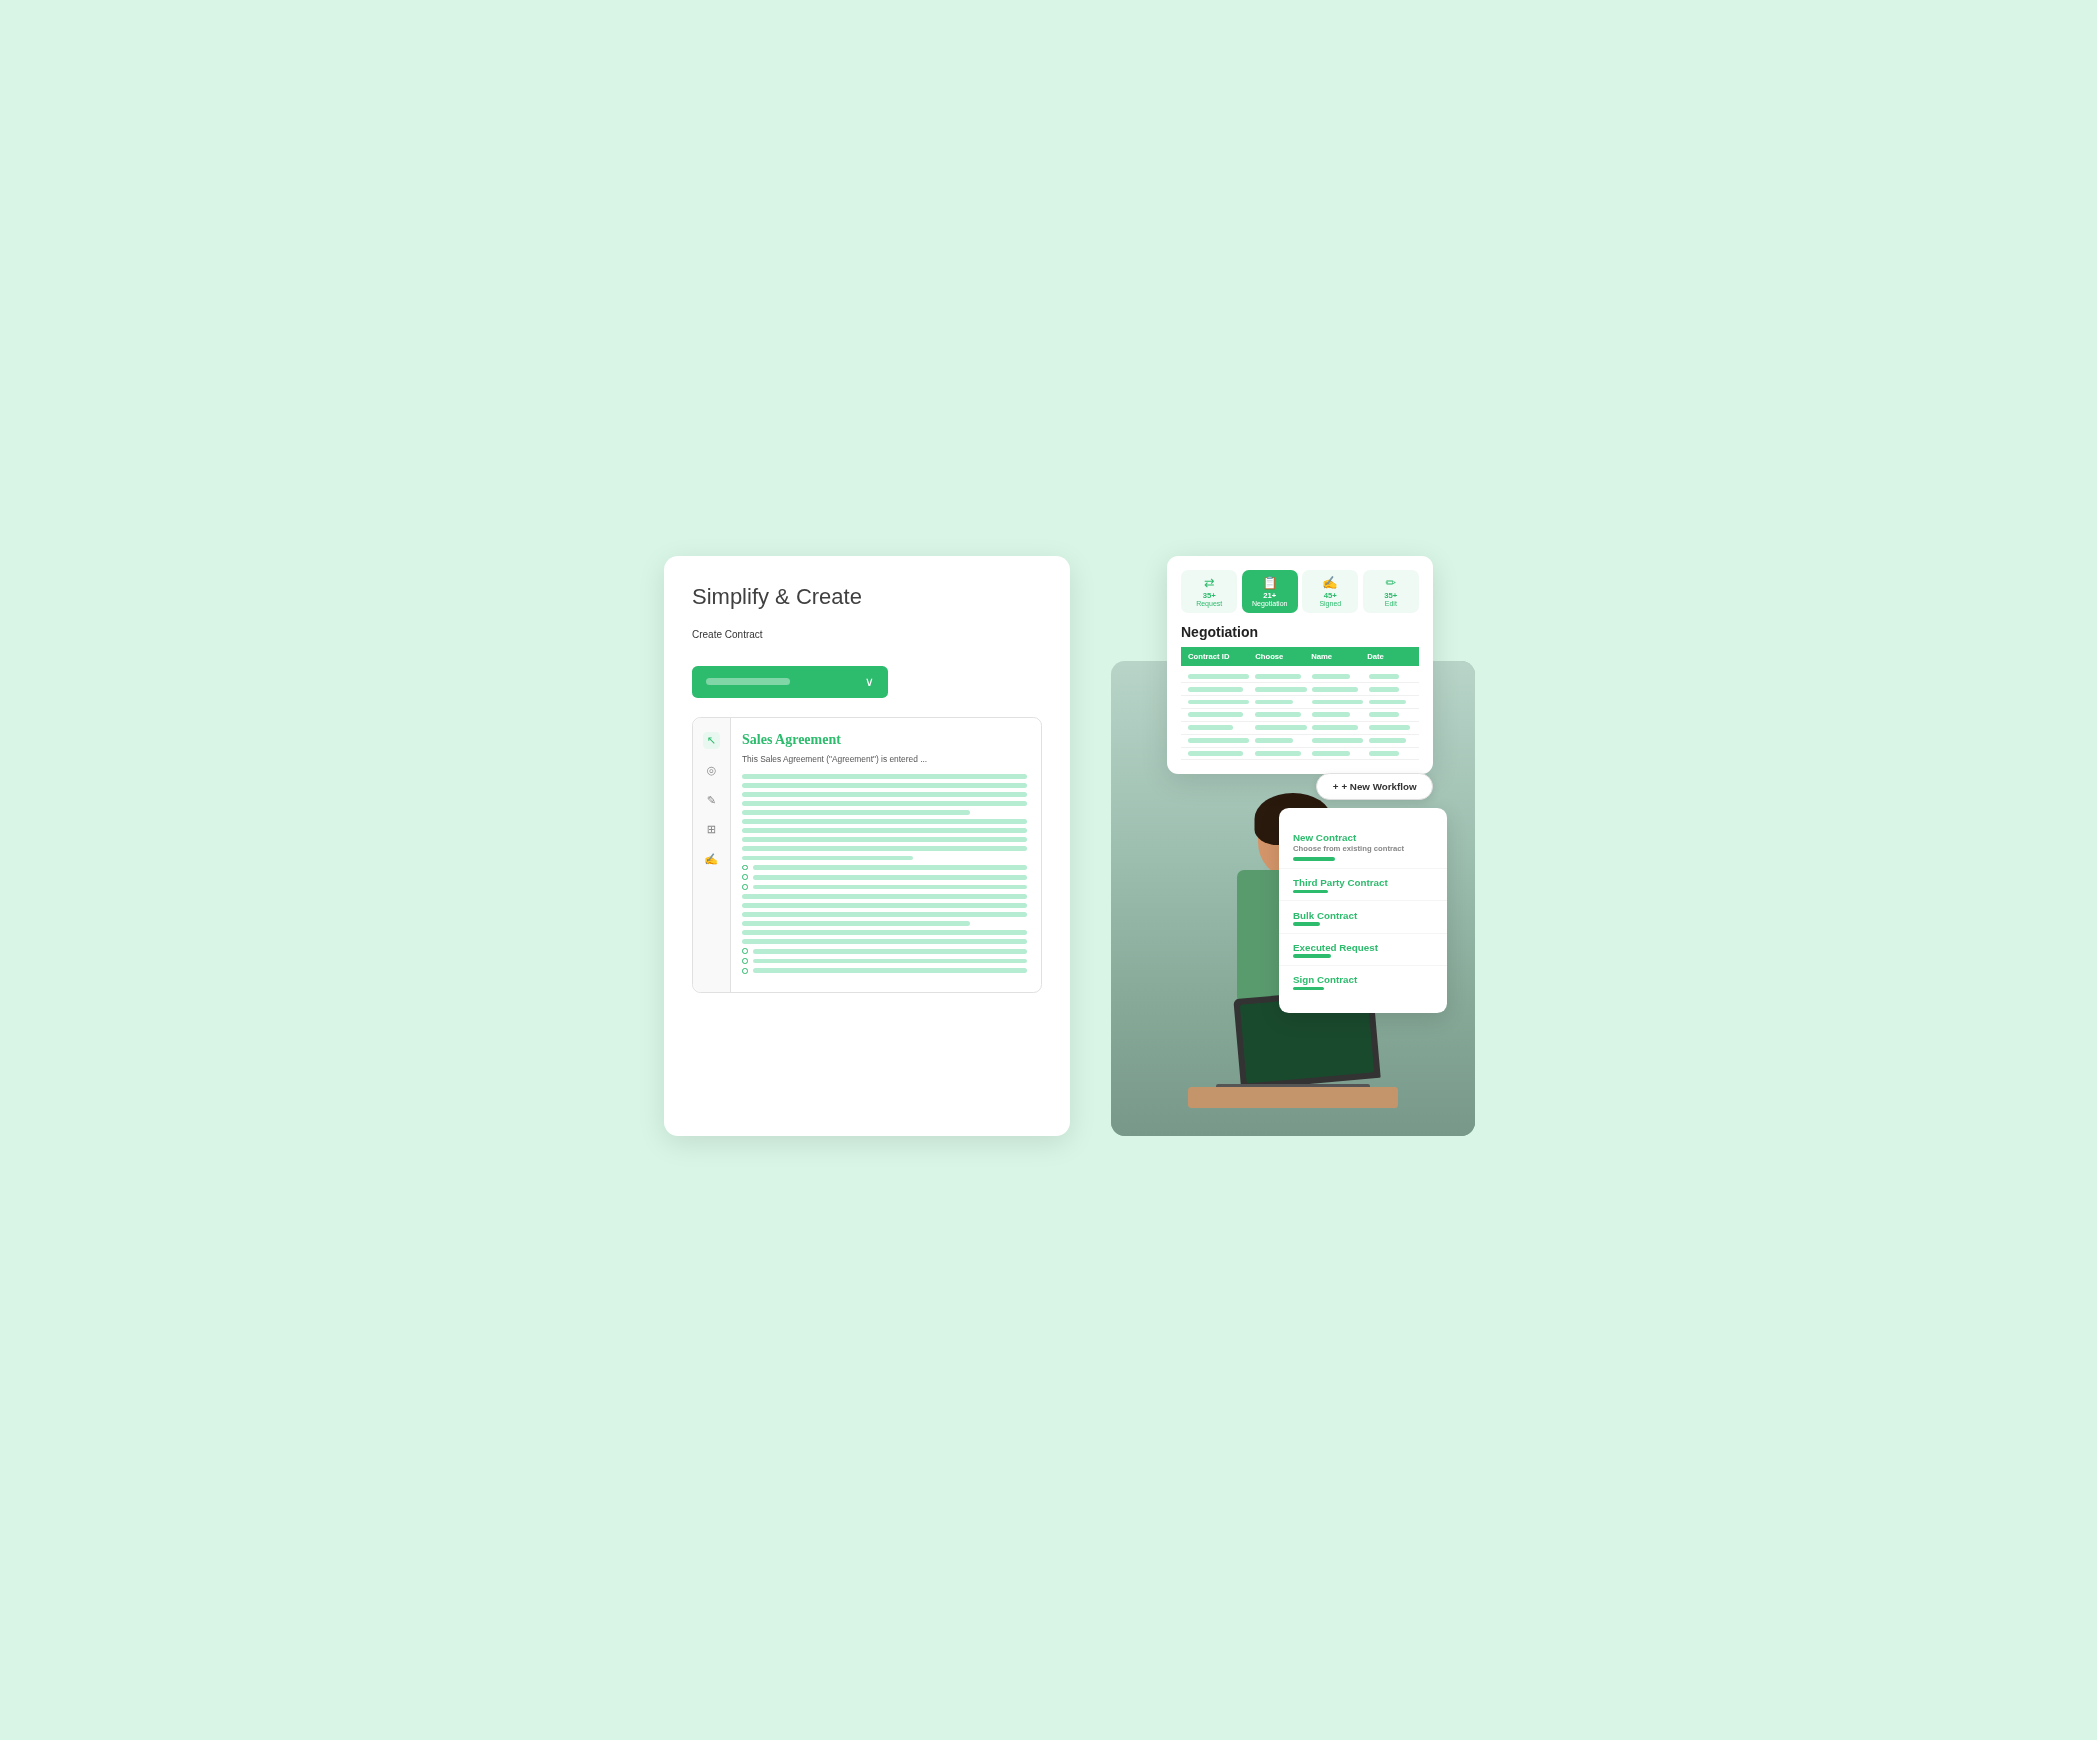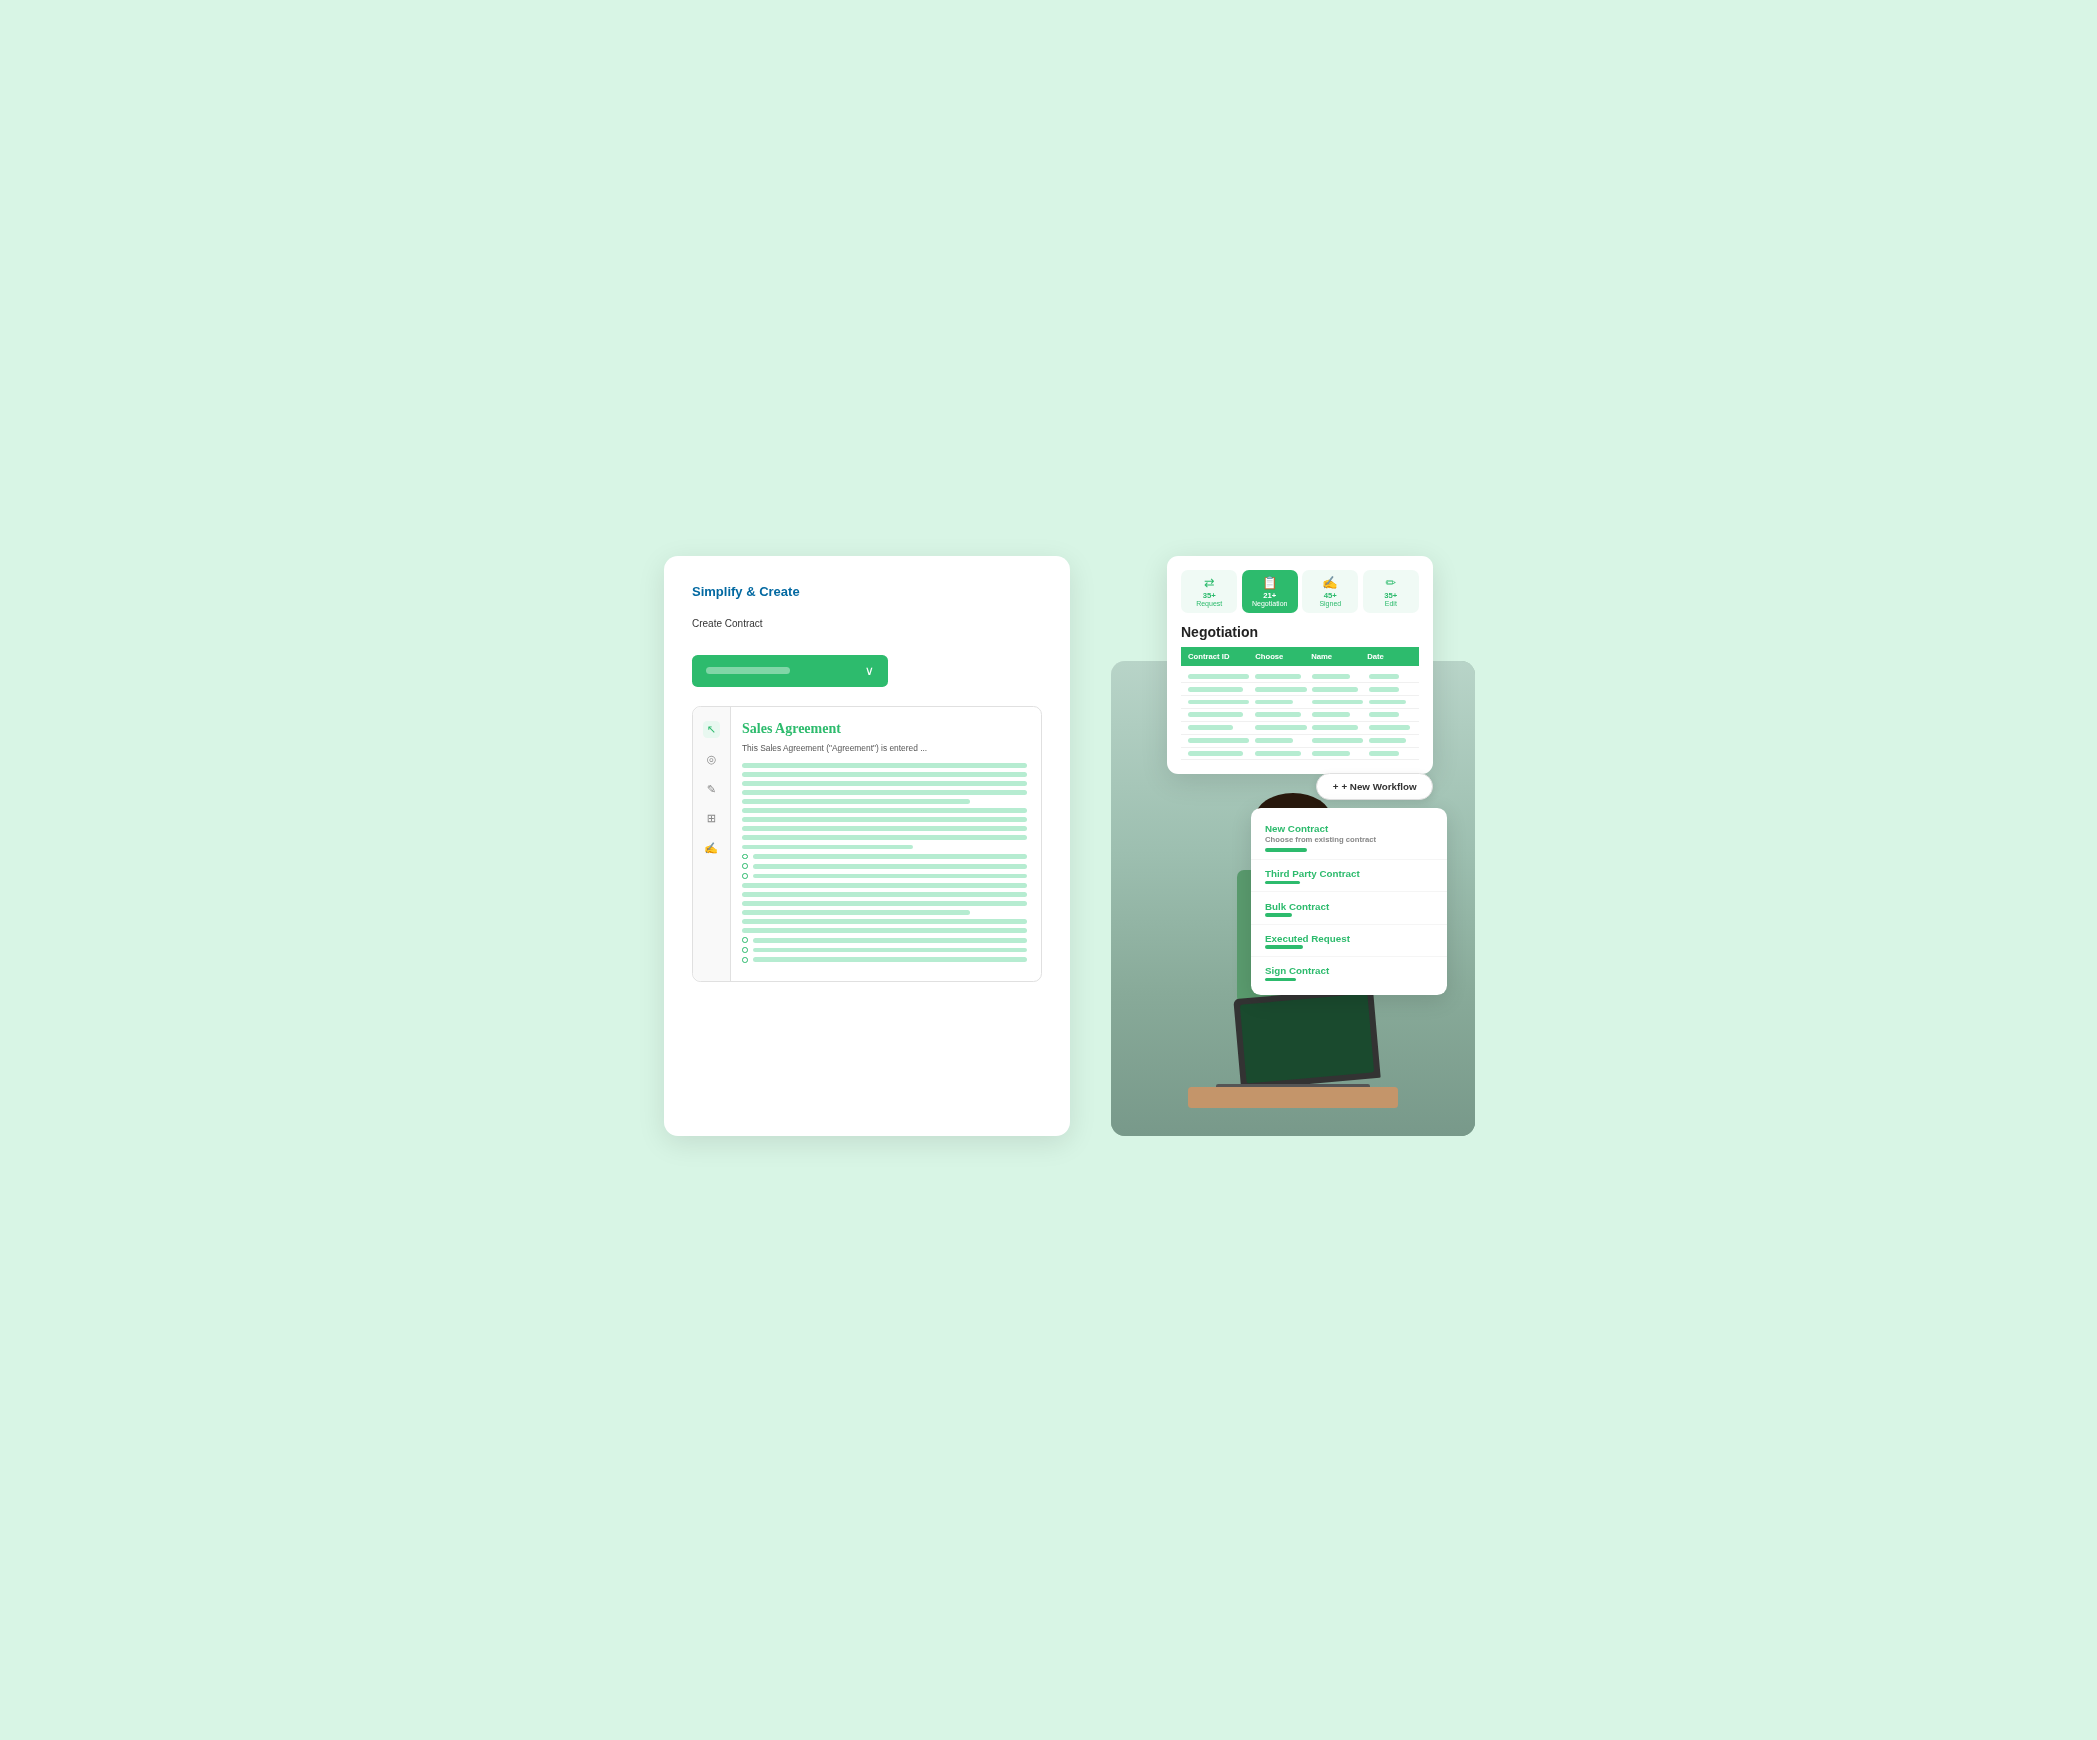--- a/index.html
+++ b/index.html
@@ -25,23 +25,23 @@
       width: 406px;
       background: white;
       border-radius: 14px;
       padding: 28px;
       box-shadow: 0 7px 28px rgba(0,0,0,0.1);
       z-index: 2;
       height: 580px;
       overflow: hidden;
     }
     .left-card-title {
-      font-size: 13px;
-      font-weight: 700;
-      color: #0369a1;
+      font-size: 22px;
+      font-weight: 400;
+      color: #404040;
       margin-bottom: 19.6px;
     }
     .create-contract-label {
       font-size: 10px;
       font-weight: 400;
       color: #333;
       margin-bottom: 26px;
     }
     .dropdown-bar {
       background: #2dbb6d;
@@ -248,27 +248,27 @@
       z-index: 5;
       display: flex;
       align-items: center;
       gap: 5.6px;
       box-shadow: 0 2.8px 8.4px rgba(0,0,0,0.1);
     }
     .workflow-dropdown {
       position: absolute;
       right: -14px;
       top: 252px;
-      width: 196px;
+      width: 168px;
       background: white;
       border-radius: 9.8px;
       box-shadow: 0 5.6px 21px rgba(0,0,0,0.12);
       z-index: 5;
       overflow: hidden;
-      padding: 7px 0;
+      padding: 16px 0;
       margin-left: 8px;
     }
     .dropdown-item {
       padding: 8.4px 14px 7px;
       border-bottom: 0.7px solid #f5f5f5;
       cursor: pointer;
     }
     .dropdown-item:last-child {
       border-bottom: none;
     }

